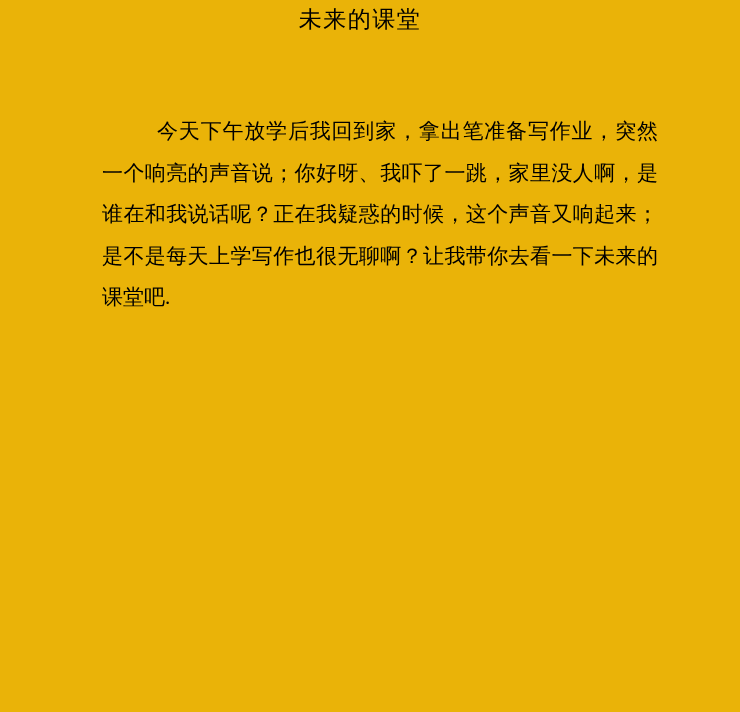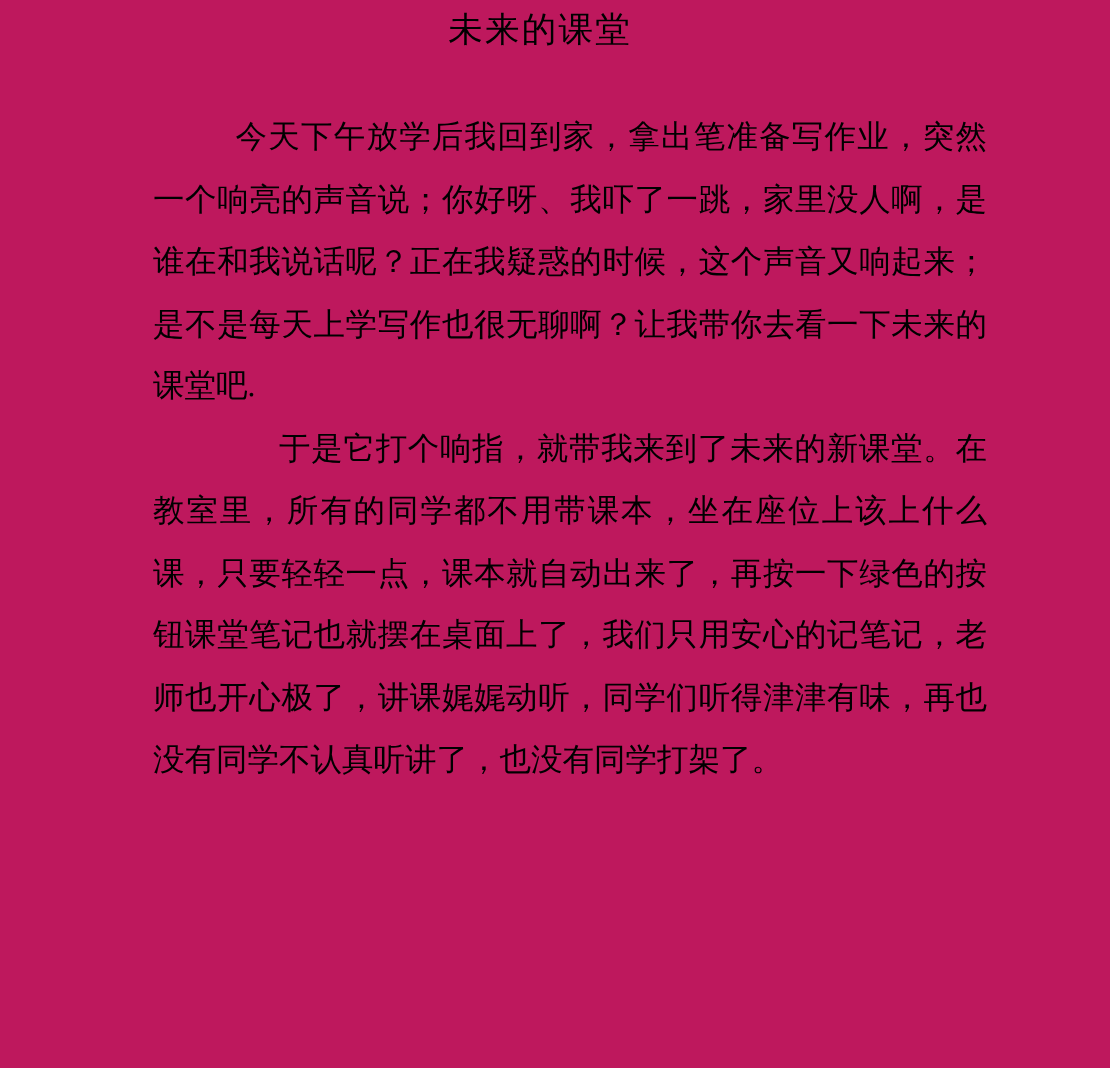--- a/index.html
+++ b/index.html
@@ -11,21 +11,21 @@
     height: 712px;
     background: #ffffff;
     font-family: "Liberation Serif", "DejaVu Serif", serif;
     color: #000000;
     overflow: hidden;
   }
   .page {
     position: relative;
     width: 740px;
     height: 712px;
-    background: #be185d;
+    background: #eab308;
   }
   .doc-title {
     position: absolute;
     top: 4px;
     left: 0;
     width: 720px; 
     margin: 0;
     font-size: 23px;
     font-weight: 400;
     letter-spacing: 1.5px;
@@ -41,28 +41,28 @@
     line-height: 41.5px;
     text-align: justify;
     color: #000000;
   }
   .para {
     margin: 0;
     padding: 0;
   }
   .indent-small {
     text-indent: 55px;
+    margin-top: 40px;
   }
   .indent-large {
     text-indent: 84px;
   }
 </style>
 </head>
 <body>
 
 <div class="page">
   <h1 class="doc-title">未来的课堂</h1>
 
   <div class="doc-body">
     <p class="para indent-small">今天下午放学后我回到家，拿出笔准备写作业，突然一个响亮的声音说；你好呀、我吓了一跳，家里没人啊，是谁在和我说话呢？正在我疑惑的时候，这个声音又响起来；是不是每天上学写作也很无聊啊？让我带你去看一下未来的课堂吧.</p>
-    <p class="para indent-large">于是它打个响指，就带我来到了未来的新课堂。在教室里，所有的同学都不用带课本，坐在座位上该上什么课，只要轻轻一点，课本就自动出来了，再按一下绿色的按钮课堂笔记也就摆在桌面上了，我们只用安心的记笔记，老师也开心极了，讲课娓娓动听，同学们听得津津有味，再也没有同学不认真听讲了，也没有同学打架了。</p>
   </div>
 </div>
 
 </body></html>

